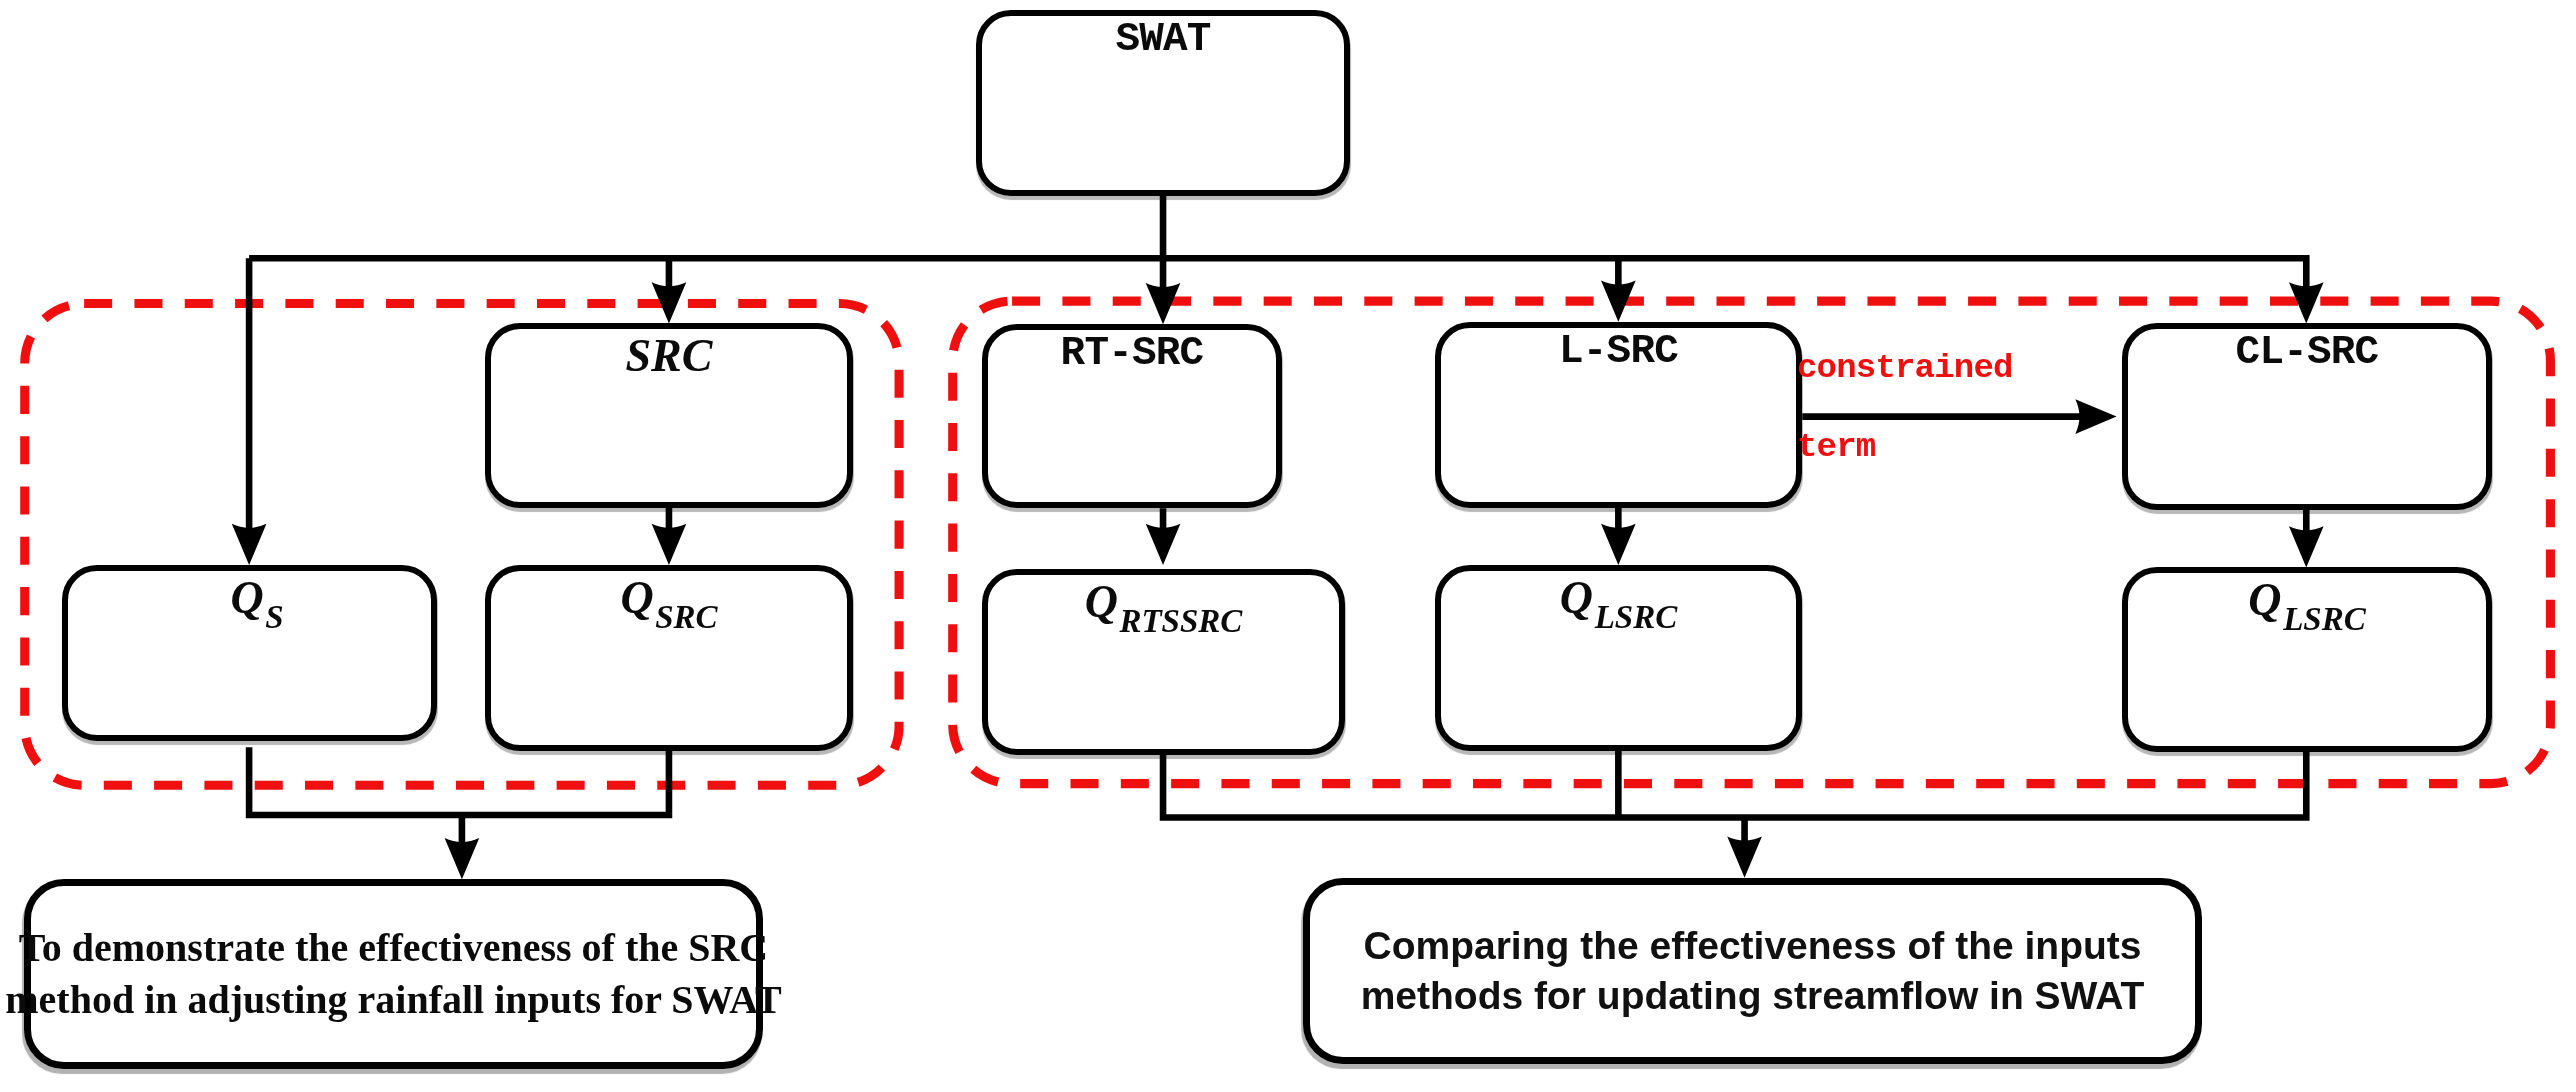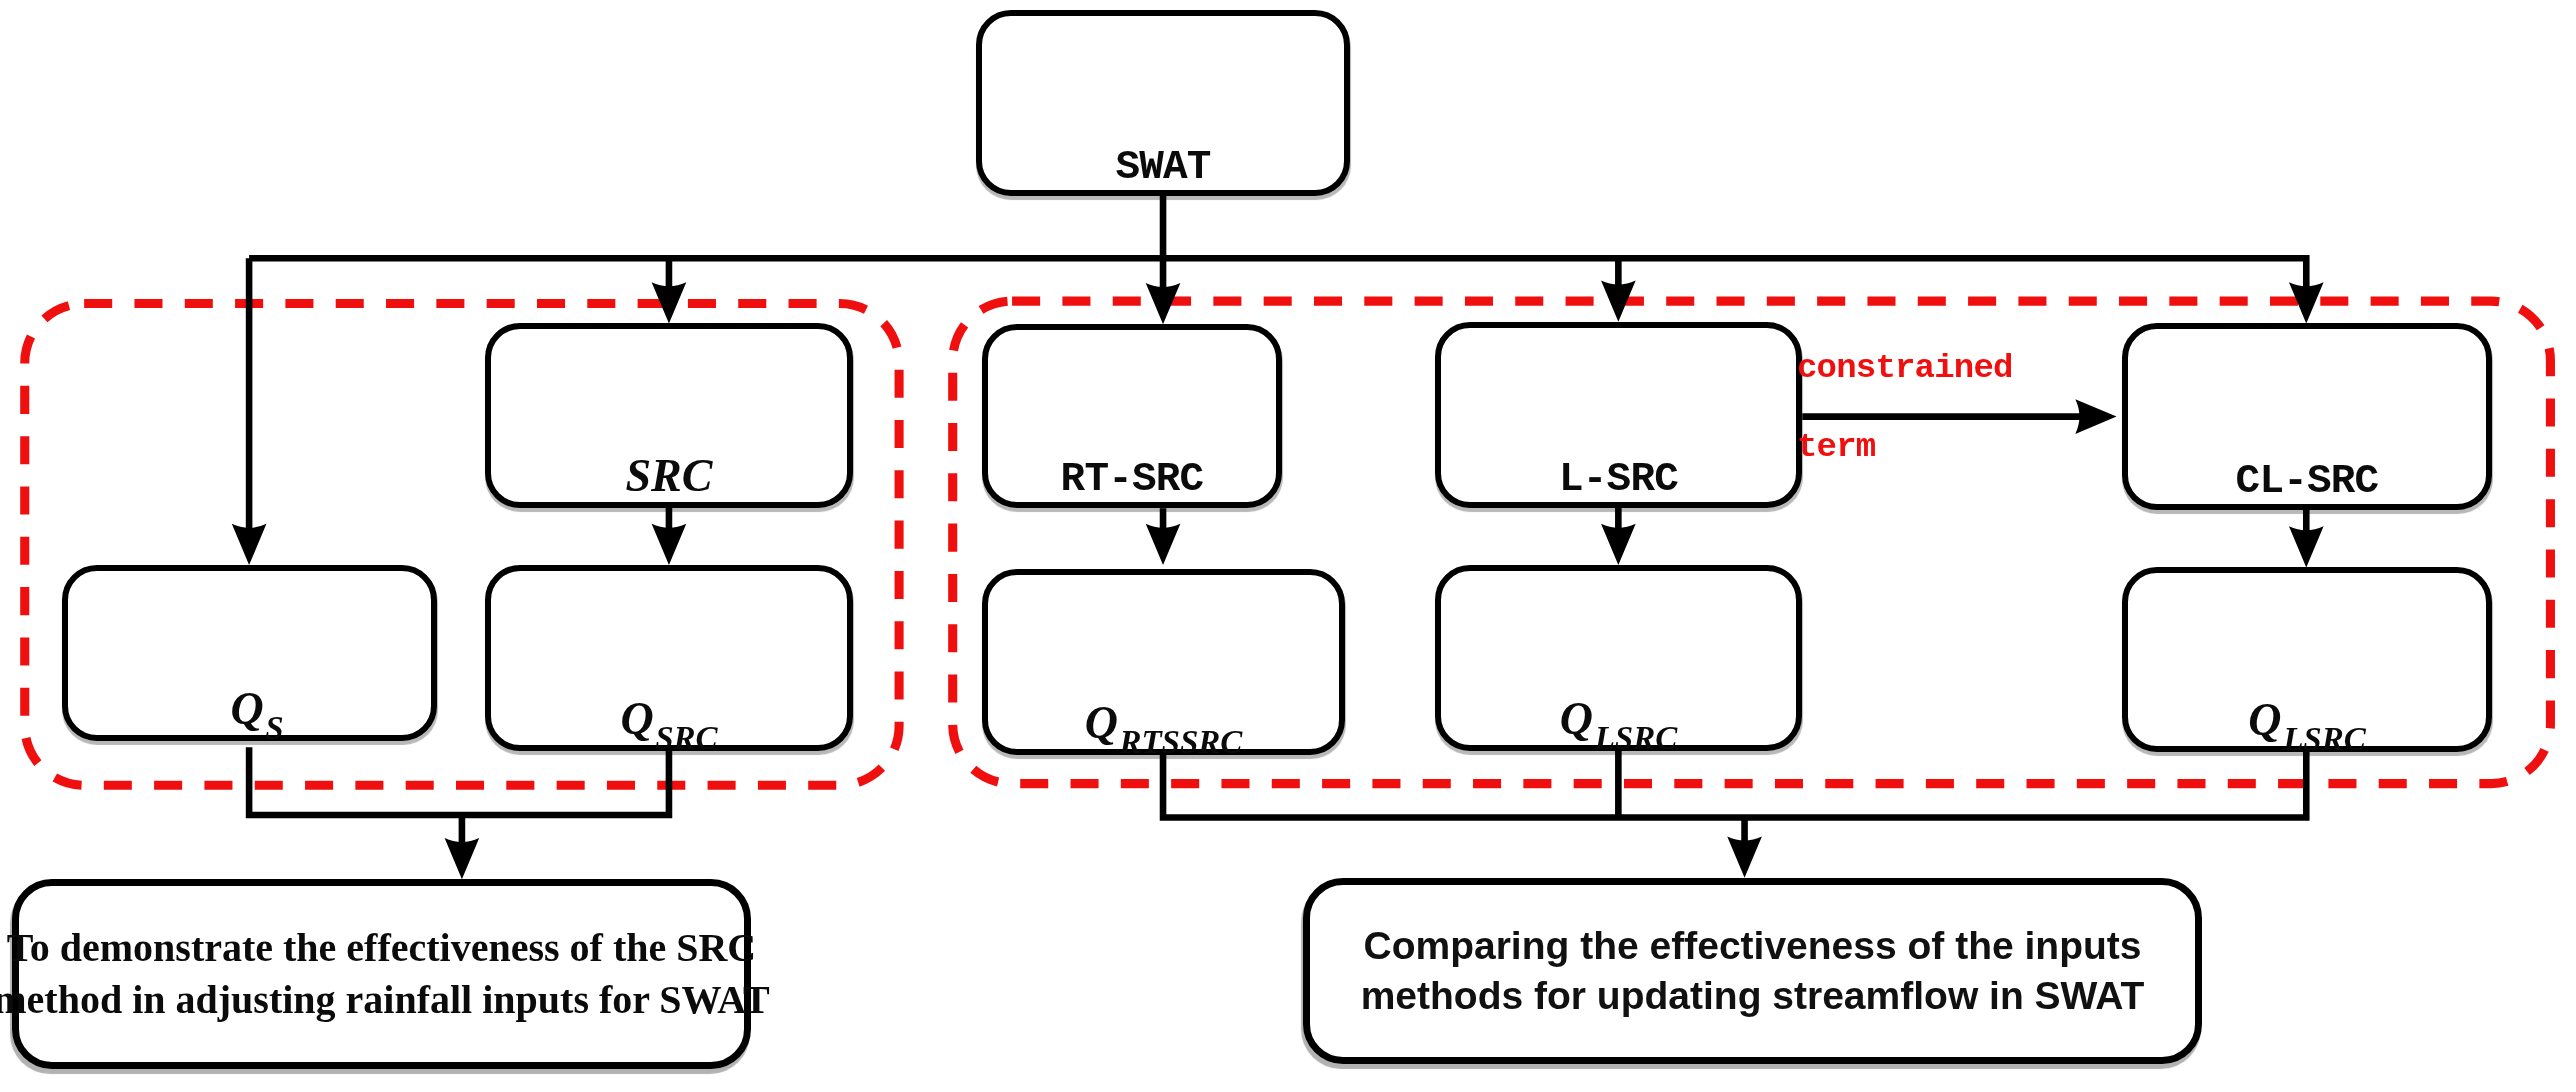--- a/index.html
+++ b/index.html
@@ -1,21 +1,21 @@
 <!DOCTYPE html>
 <html style="font-size:13px"><head>
 <meta charset="utf-8">
 <style>
   html,body{margin:0;padding:0;background:#ffffff;}
   #figure{position:relative;width:2576px;height:1093px;background:#ffffff;overflow:hidden;
           font-family:"Liberation Sans",sans-serif;}
   #wires{position:absolute;left:0;top:0;width:2576px;height:1093px;}
 
   .node{position:absolute;box-sizing:border-box;border:6.6px solid #000;border-radius:35px;
-        background:#fff;display:flex;align-items:flex-end;justify-content:center;
+        background:#fff;display:flex;align-items:flex-start;justify-content:center;
         box-shadow:0.8px 3.3px 0.8px rgba(0,0,0,0.28);}
   .mono-label{font-family:"Liberation Mono",monospace;font-weight:700;font-size:41px;
               letter-spacing:-0.8px;color:#0b0b0b;white-space:nowrap;}
   .serif-italic{font-family:"Liberation Serif",serif;font-style:italic;font-weight:700;
                 font-size:46px;color:#0b0b0b;white-space:nowrap;}
   .qmain{font-family:"Liberation Serif",serif;font-style:italic;font-weight:700;
          font-size:46px;color:#0b0b0b;}
   .qsub{font-family:"Liberation Serif",serif;font-style:italic;font-weight:700;
         font-size:33px;color:#0b0b0b;position:relative;top:15px;margin-left:1.6px;}
 
@@ -101,21 +101,21 @@
     <span><span class="qmain">Q</span><span class="qsub">LSRC</span></span>
   </div>
 
   <div class="node" style="left:2122px;top:567px;width:370px;height:185px;">
     <span><span class="qmain">Q</span><span class="qsub">LSRC</span></span>
   </div>
 
   <div class="edge-label" style="left:1797px;top:349px;">constrained</div>
   <div class="edge-label" style="left:1797px;top:428px;">term</div>
 
-  <div class="goal" style="left:12px;top:879px;width:739px;height:190px;">
+  <div class="goal" style="left:24px;top:879px;width:739px;height:190px;">
     <div class="goal-serif">To demonstrate the effectiveness of the SRC</div>
     <div class="goal-serif">method in adjusting rainfall inputs for SWAT</div>
   </div>
 
   <div class="goal" style="left:1303px;top:878px;width:899px;height:186px;">
     <div class="goal-sans">Comparing the effectiveness of the inputs</div>
     <div class="goal-sans">methods for updating streamflow in SWAT</div>
   </div>
 
 </div>

